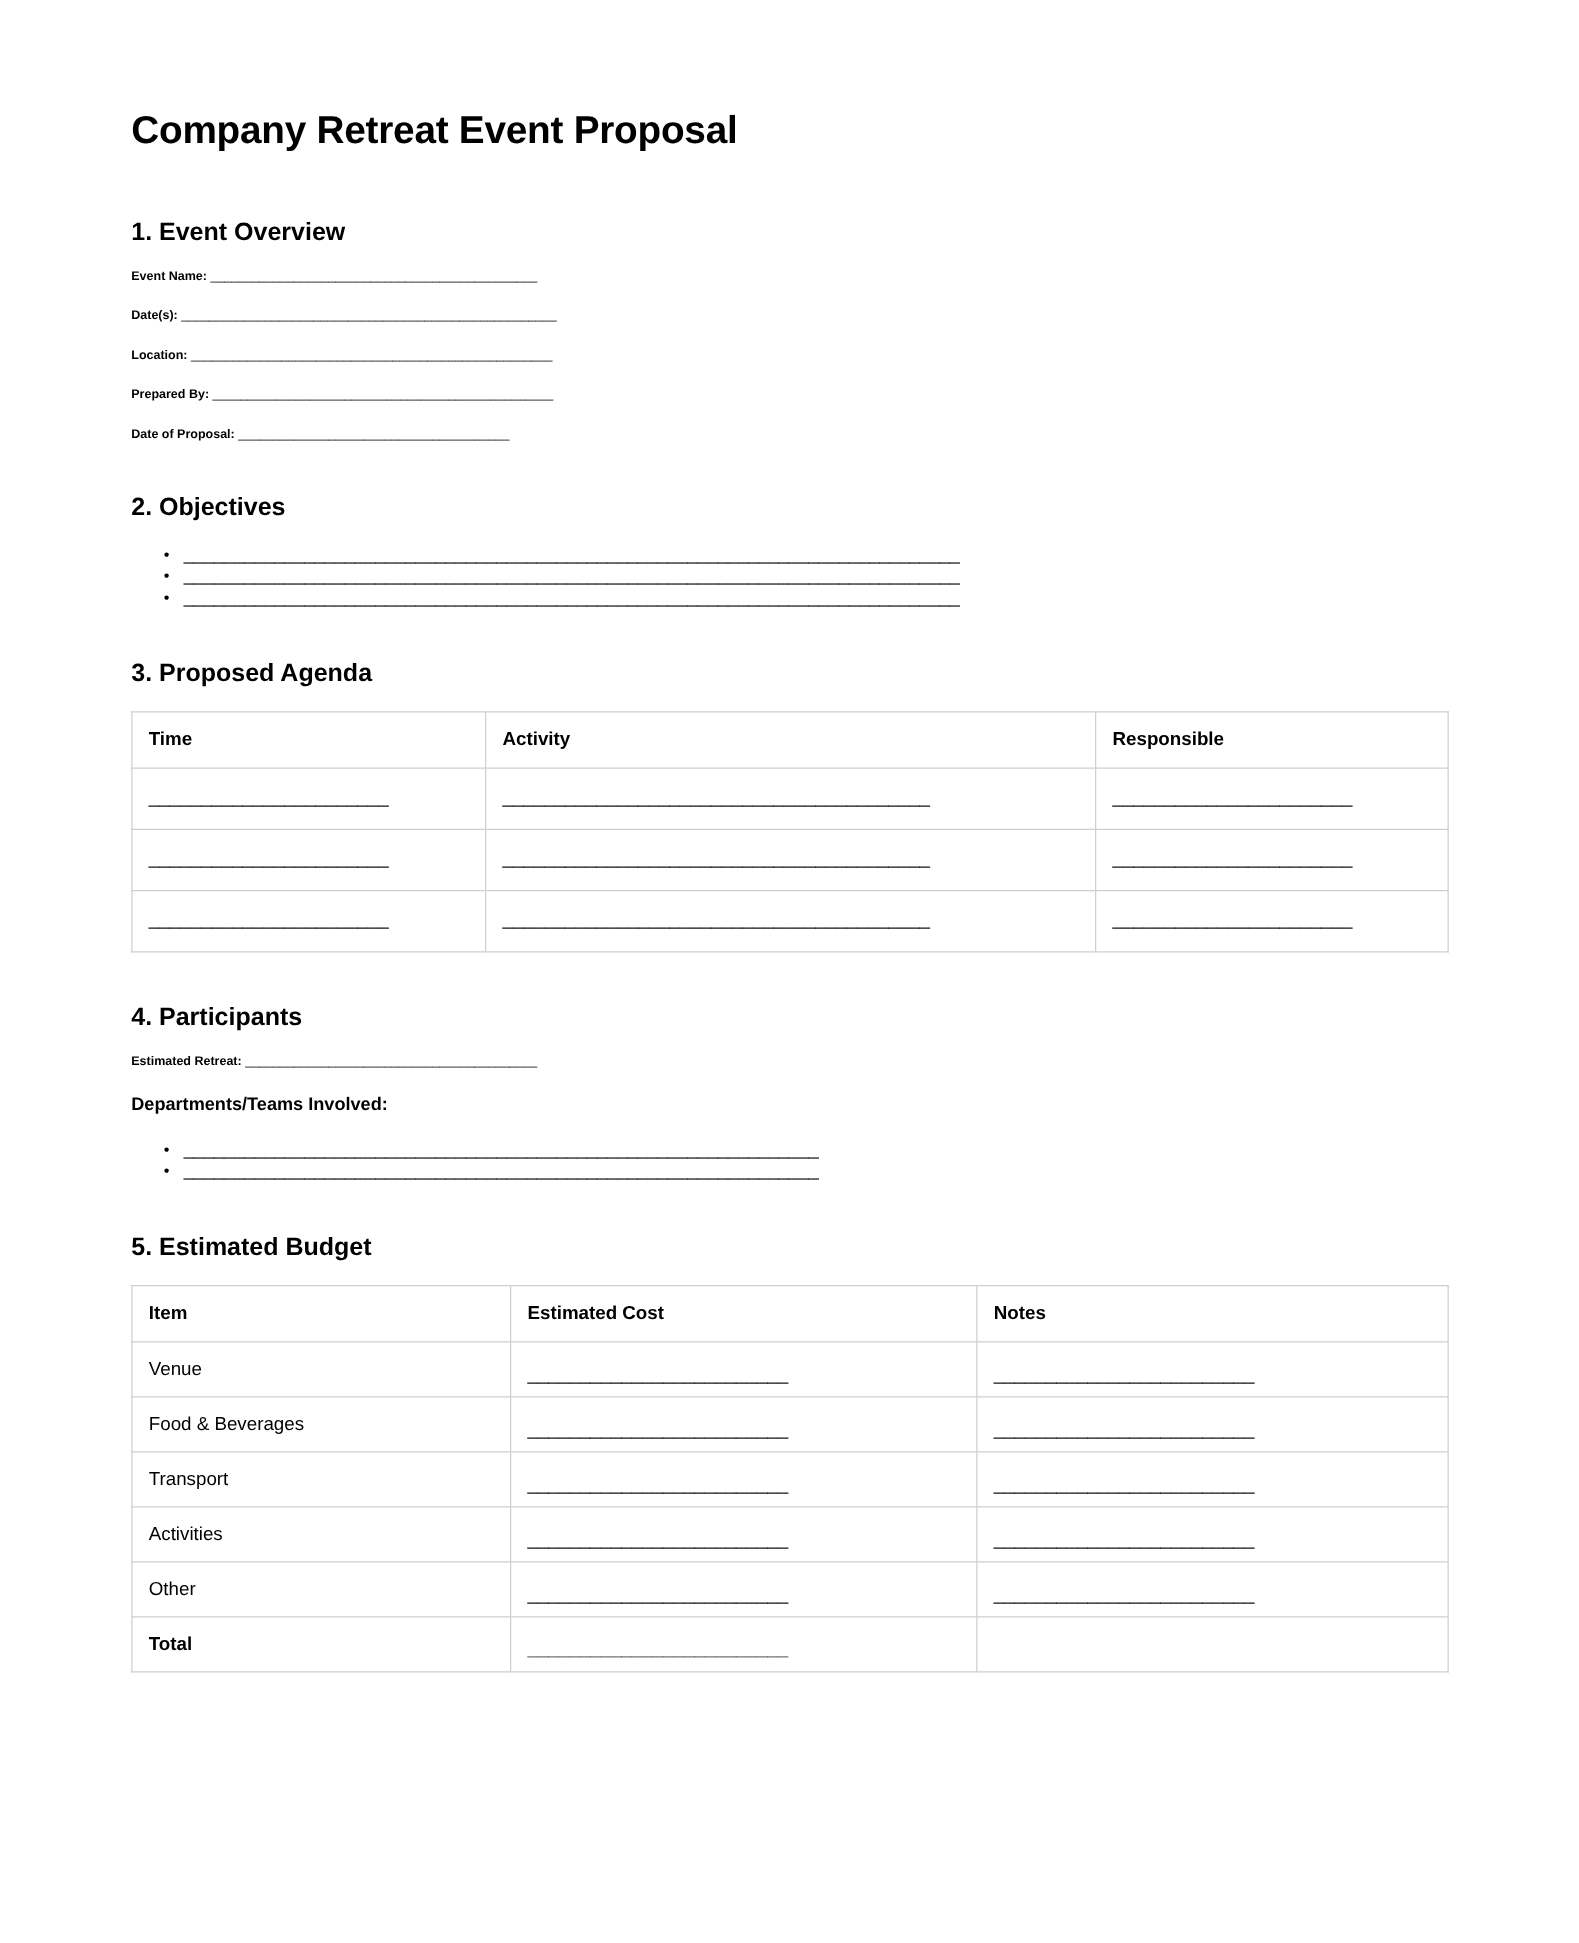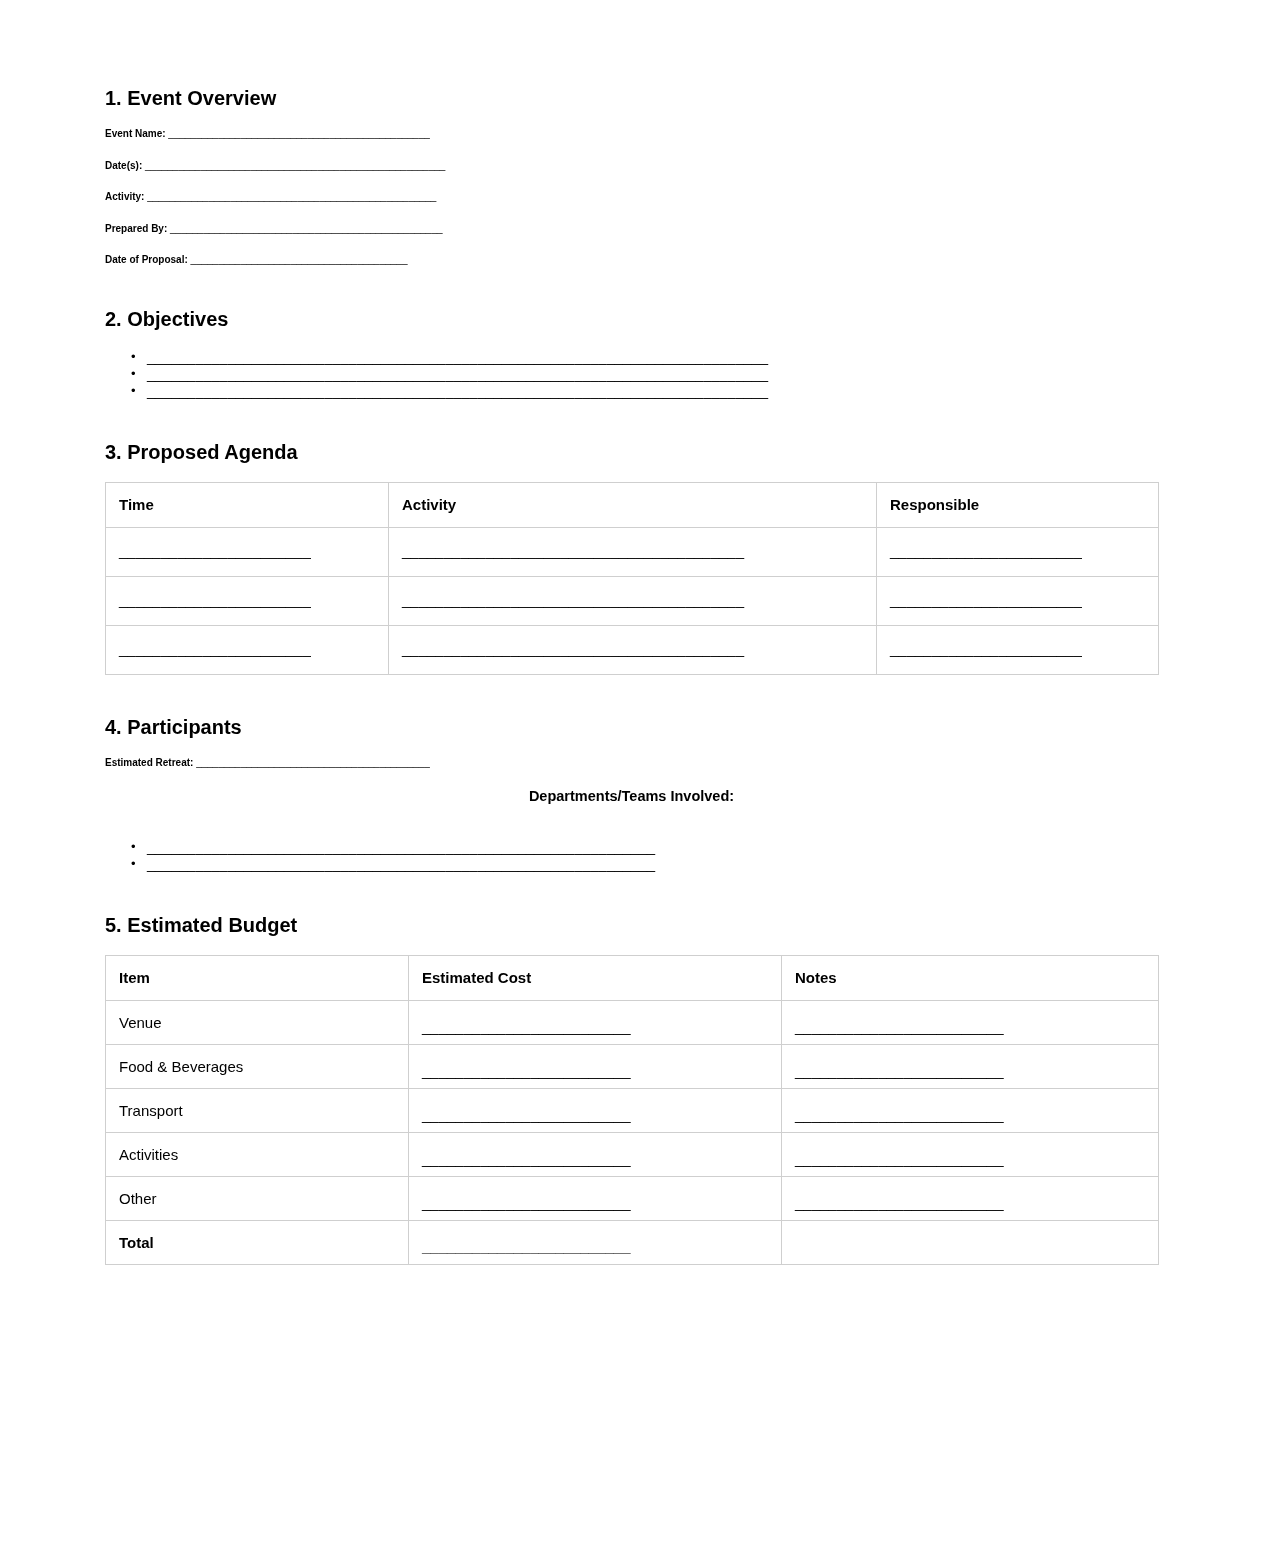--- a/index.html
+++ b/index.html
@@ -74,22 +74,21 @@
     position: absolute;
     left: 0;
     top: -1px;
     font-size: 13px;
     line-height: 17px;
   }
 
   .sublabel {
     font-size: 14.5px;
     font-weight: bold;
-    margin: 0 0 35px 0;
-    text-align: center;
+    margin: 0 0 20px 0;
   }
 
   
   table.doc-table {
     width: 1053px;
     border-collapse: collapse;
     table-layout: fixed;
     font-size: 15px;
   }
   table.doc-table th,
@@ -131,36 +130,37 @@
     vertical-align: bottom;
     padding-top: 16px;
     padding-bottom: 9px;
   }
 </style>
 </head>
 <body>
 
 <div class="page">
 
+  <h1 class="doc-title">Company Retreat Event Proposal</h1>
 
   <section class="section">
     <h2 class="section-heading">1. Event Overview</h2>
 
     <div class="field-row">
       <span class="field-label">Event Name:</span>
       <span class="rule">_______________________________________________</span>
     </div>
 
     <div class="field-row">
       <span class="field-label">Date(s):</span>
       <span class="rule">______________________________________________________</span>
     </div>
 
     <div class="field-row">
-      <span class="field-label">Activity:</span>
+      <span class="field-label">Location:</span>
       <span class="rule">____________________________________________________</span>
     </div>
 
     <div class="field-row">
       <span class="field-label">Prepared By:</span>
       <span class="rule">_________________________________________________</span>
     </div>
 
     <div class="field-row">
       <span class="field-label">Date of Proposal:</span>

